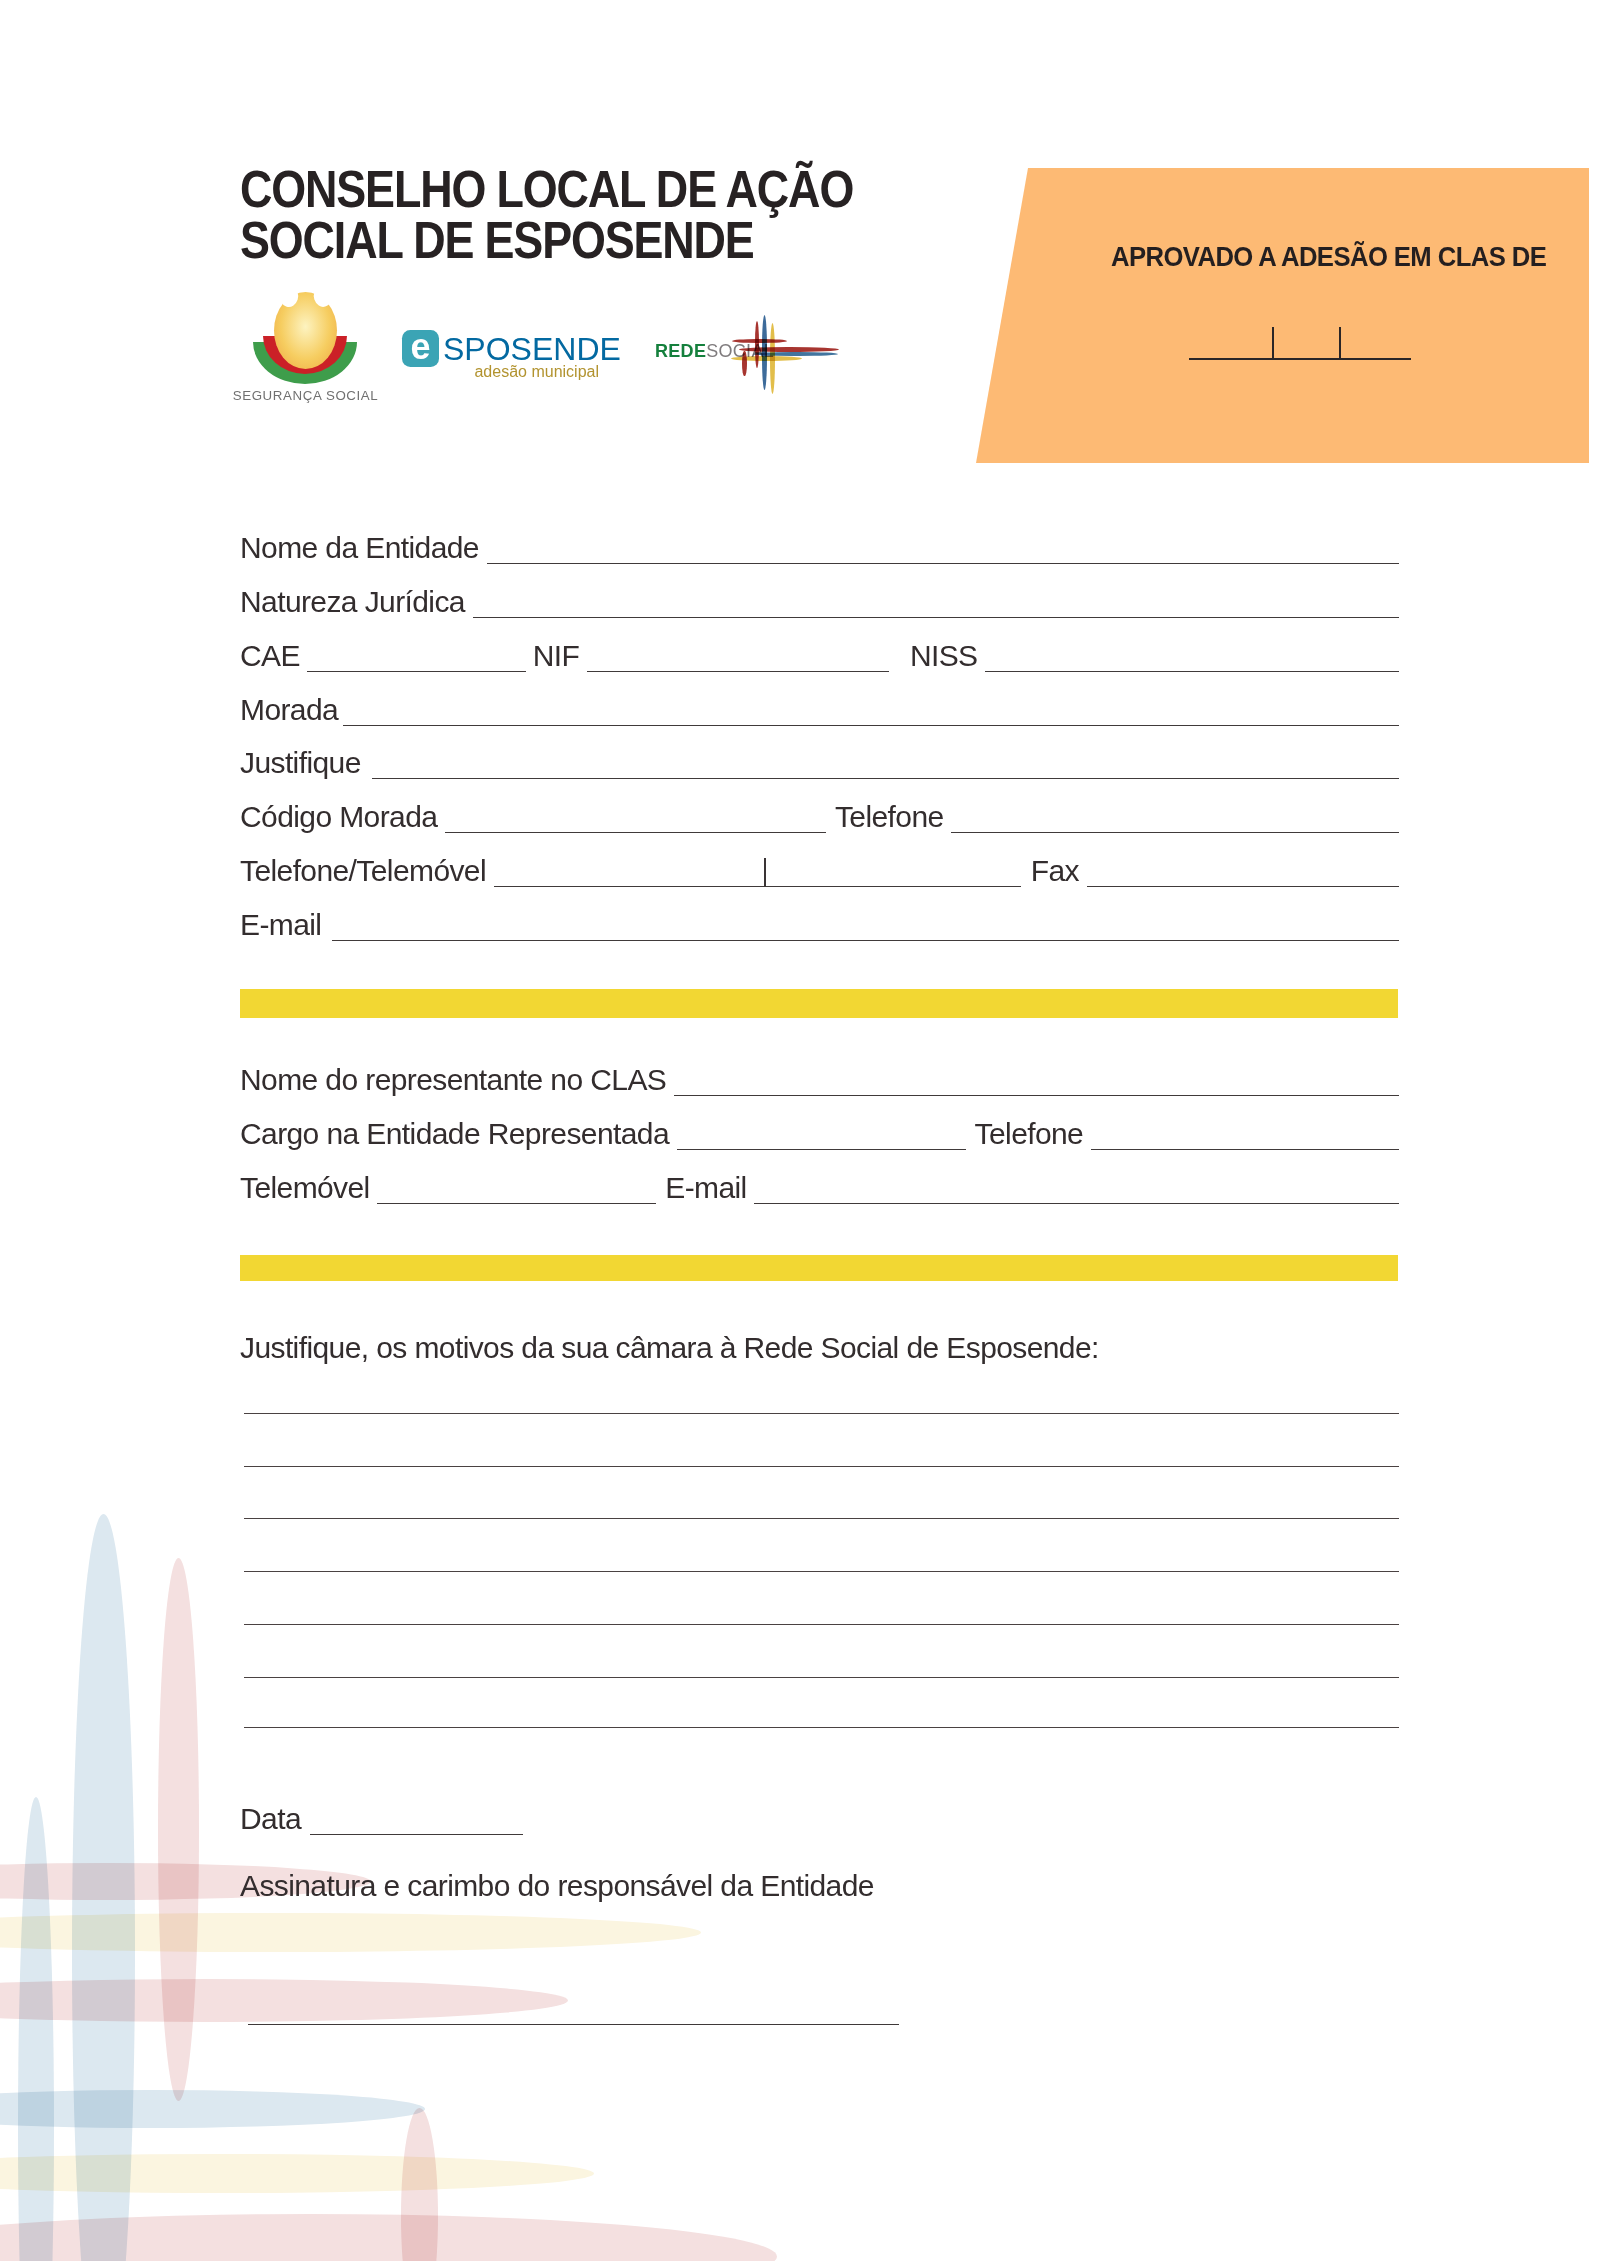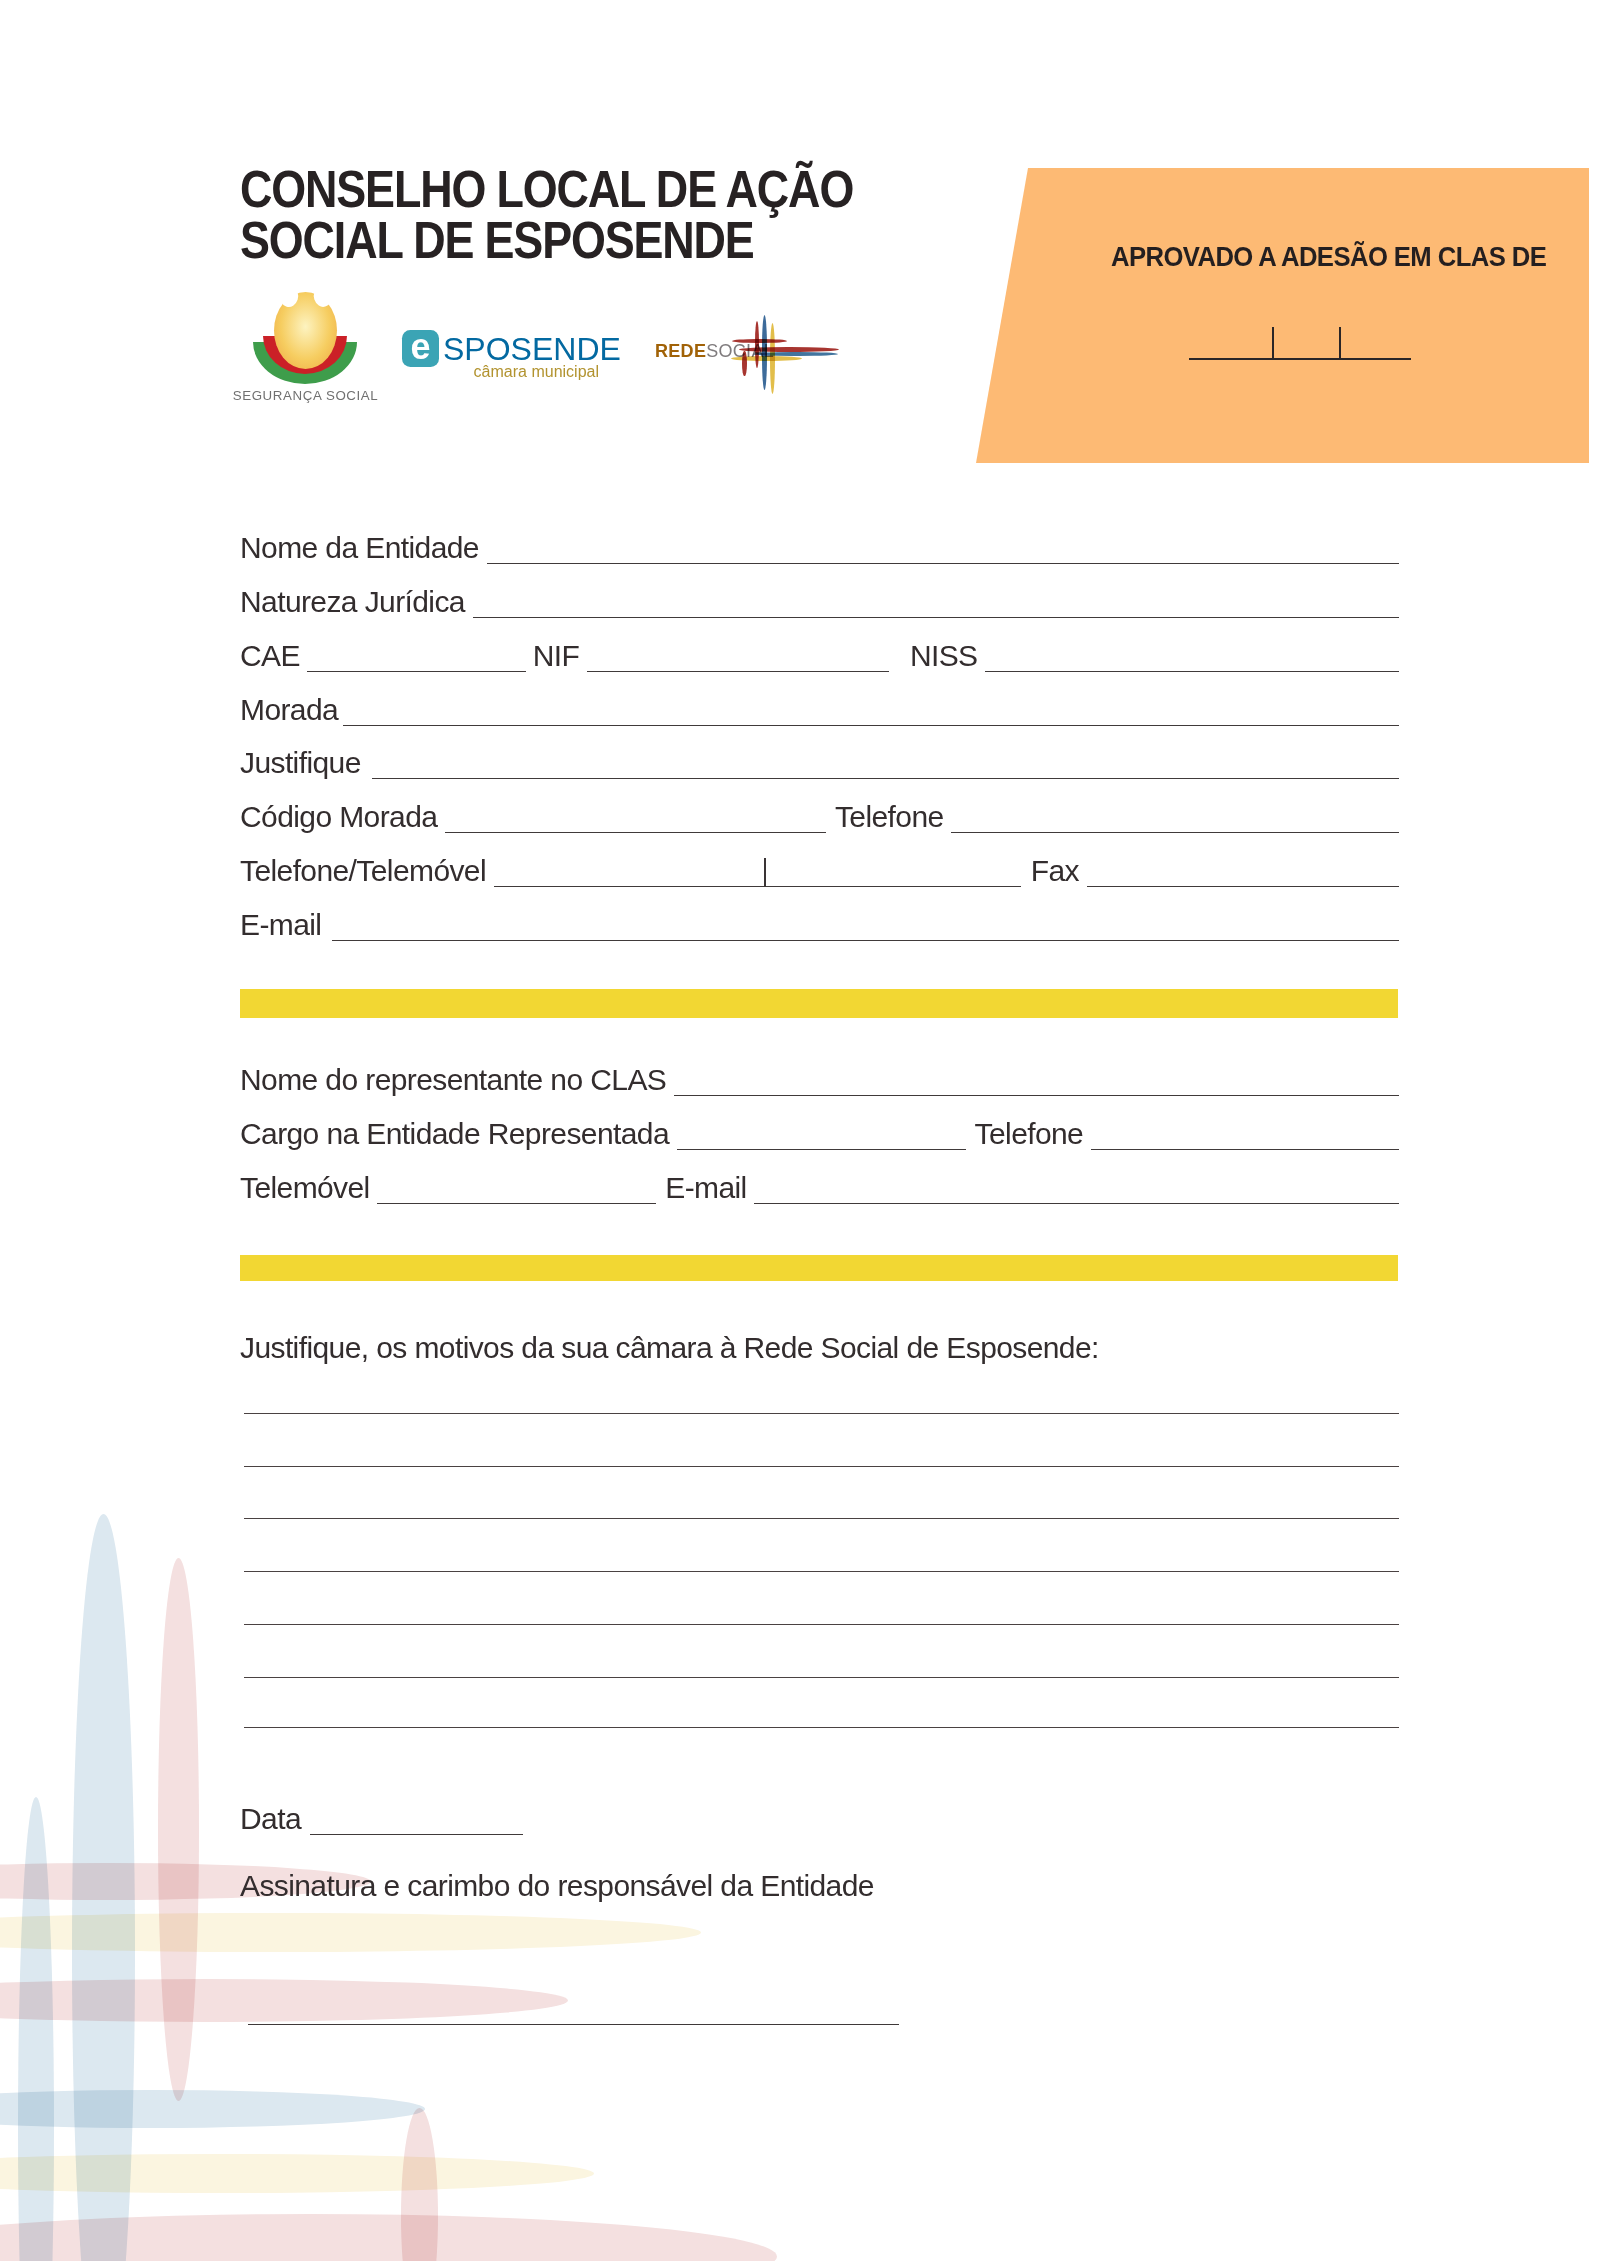--- a/index.html
+++ b/index.html
@@ -39,21 +39,21 @@
   .logo-ss .n2{left:61px;top:-5.1px;transform:rotate(-18deg);}
   .logo-ss .cap{position:absolute;left:-27px;top:96px;width:159px;text-align:center;
     font-size:13.3px;letter-spacing:0.6px;color:#707070;filter:blur(0.4px);white-space:nowrap;}
   .logo-esp{position:absolute;left:402px;top:330px;width:209px;height:51px;z-index:2;}
   .logo-esp .sq{position:absolute;left:0;top:0;width:37px;height:37px;background:#3ba4b5;border-radius:8.3px;
     color:#ffffff;font-size:36px;font-weight:bold;text-align:center;line-height:33px;}
   .logo-esp .nm{position:absolute;left:41px;top:1.3px;font-size:32px;color:#0369a1;letter-spacing:0px;white-space:nowrap;}
   .logo-esp .sub{position:absolute;left:41px;top:33px;width:156px;text-align:right;font-size:16px;color:#b2932f;white-space:nowrap;}
   .logo-rede{position:absolute;left:655px;top:331px;width:190px;height:70px;z-index:2;}
   .logo-rede .txt{position:absolute;left:0;top:9.5px;font-size:18px;letter-spacing:0.3px;white-space:nowrap;}
-  .logo-rede .txt .b{font-weight:bold;color:#a16207;text-align:right;}
+  .logo-rede .txt .b{font-weight:bold;color:#15803d;text-align:right;}
   .logo-rede .txt .r{color:#7f7b7d;}
   .logo-rede .gfx{position:absolute;left:76px;top:-16px;width:111px;height:84px;}
   .logo-rede .gfx i{position:absolute;border-radius:50%;mix-blend-mode:multiply;display:block;}
   
   .row{position:absolute;left:240px;right:220px;height:38px;display:flex;align-items:flex-end;z-index:2;}
   .lbl{font-size:30px;letter-spacing:-0.6px;line-height:1;padding-bottom:1.3px;color:#332d2e;white-space:nowrap;}
   .fill{border-bottom:1.9px solid #403a3a;height:25.4px;margin-left:7.6px;flex:none;}
   .fill.grow{flex:1 1 auto;}
   .ybar{position:absolute;left:240px;width:1158px;background:#f2d733;z-index:1;}
   .prompt{position:absolute;left:240px;top:1333px;font-size:30px;letter-spacing:-0.6px;line-height:1;color:#332d2e;z-index:2;white-space:nowrap;}
@@ -100,21 +100,21 @@
     <span class="red"></span>
     <span class="bloom"></span>
     <span class="notch n1"></span>
     <span class="notch n2"></span>
     <div class="cap">SEGURANÇA SOCIAL</div>
   </div>
 
   <div class="logo-esp">
     <div class="sq">e</div>
     <div class="nm">SPOSENDE</div>
-    <div class="sub">câmara municipal</div>
+    <div class="sub">adesão municipal</div>
   </div>
 
   <div class="logo-rede">
     <div class="txt">
       <span class="b">REDE</span><span class="r">SOCIAL</span>
     </div>
     <div class="gfx">
       <i style="left:30.5px;top:0;width:5.7px;height:75px;background:#3d6b9a;"></i>
       <i style="left:39px;top:7.6px;width:5.1px;height:71px;background:#e2be4a;"></i>
       <i style="left:24px;top:6.3px;width:4.4px;height:47px;background:#a73530;"></i>

